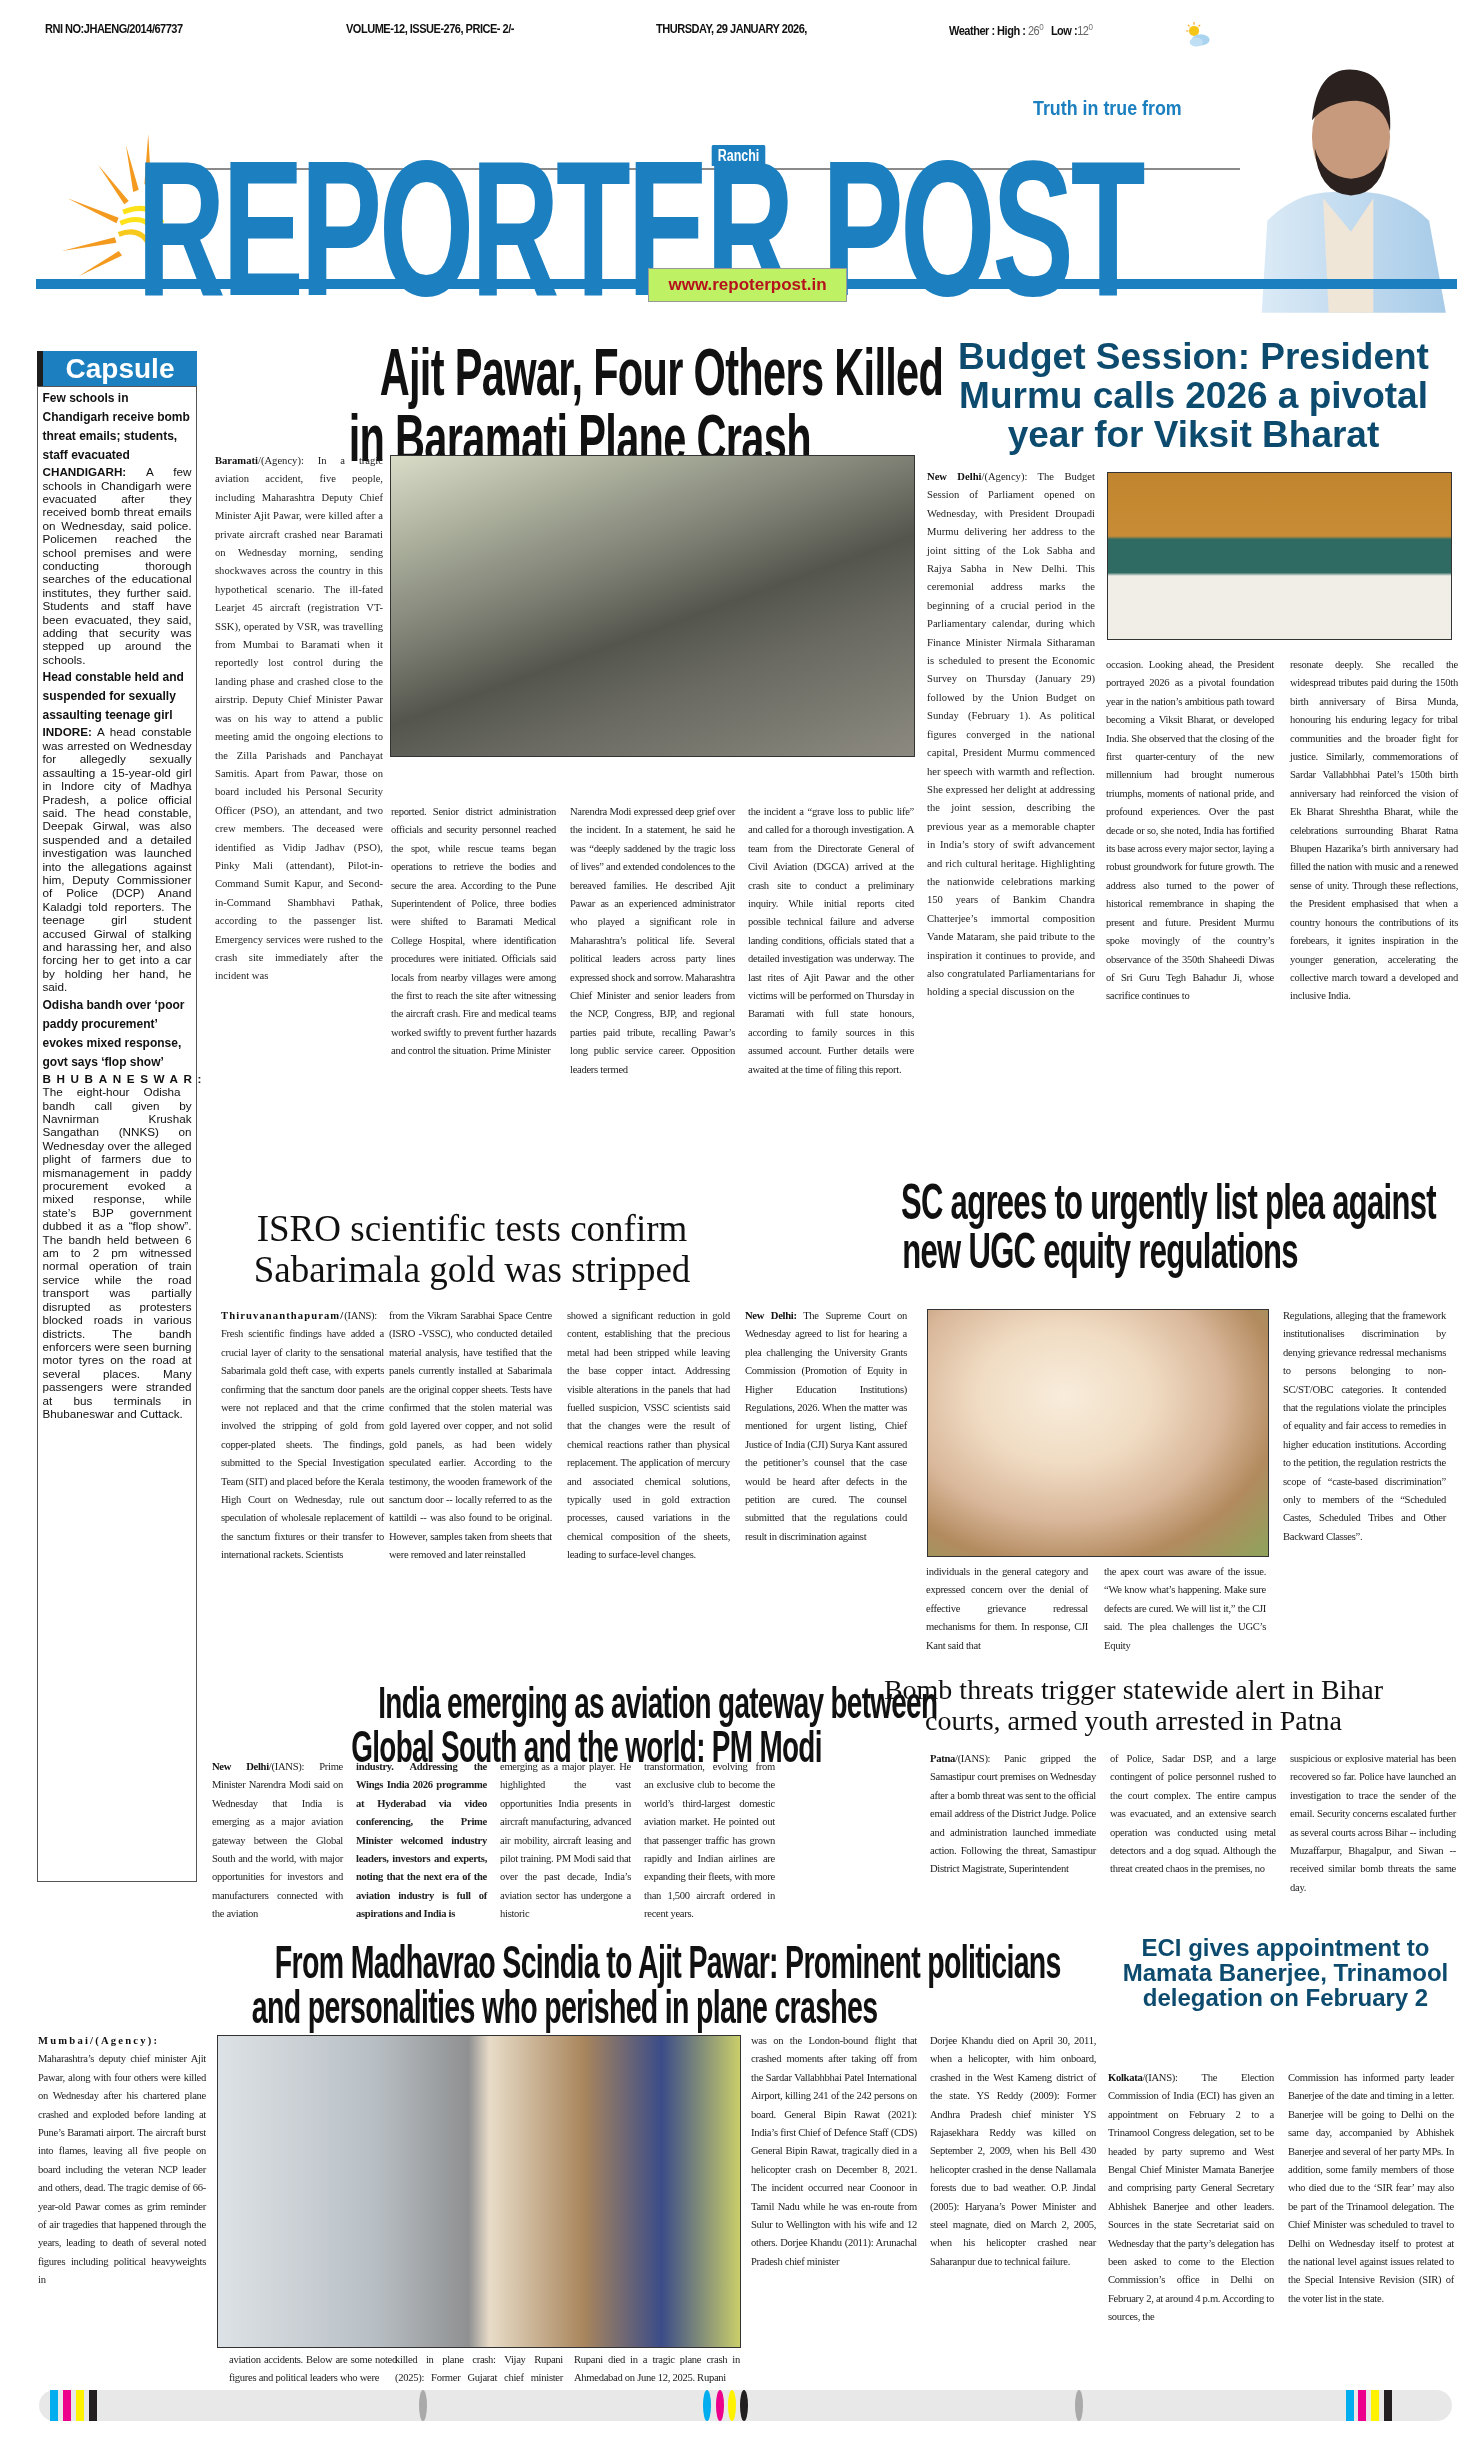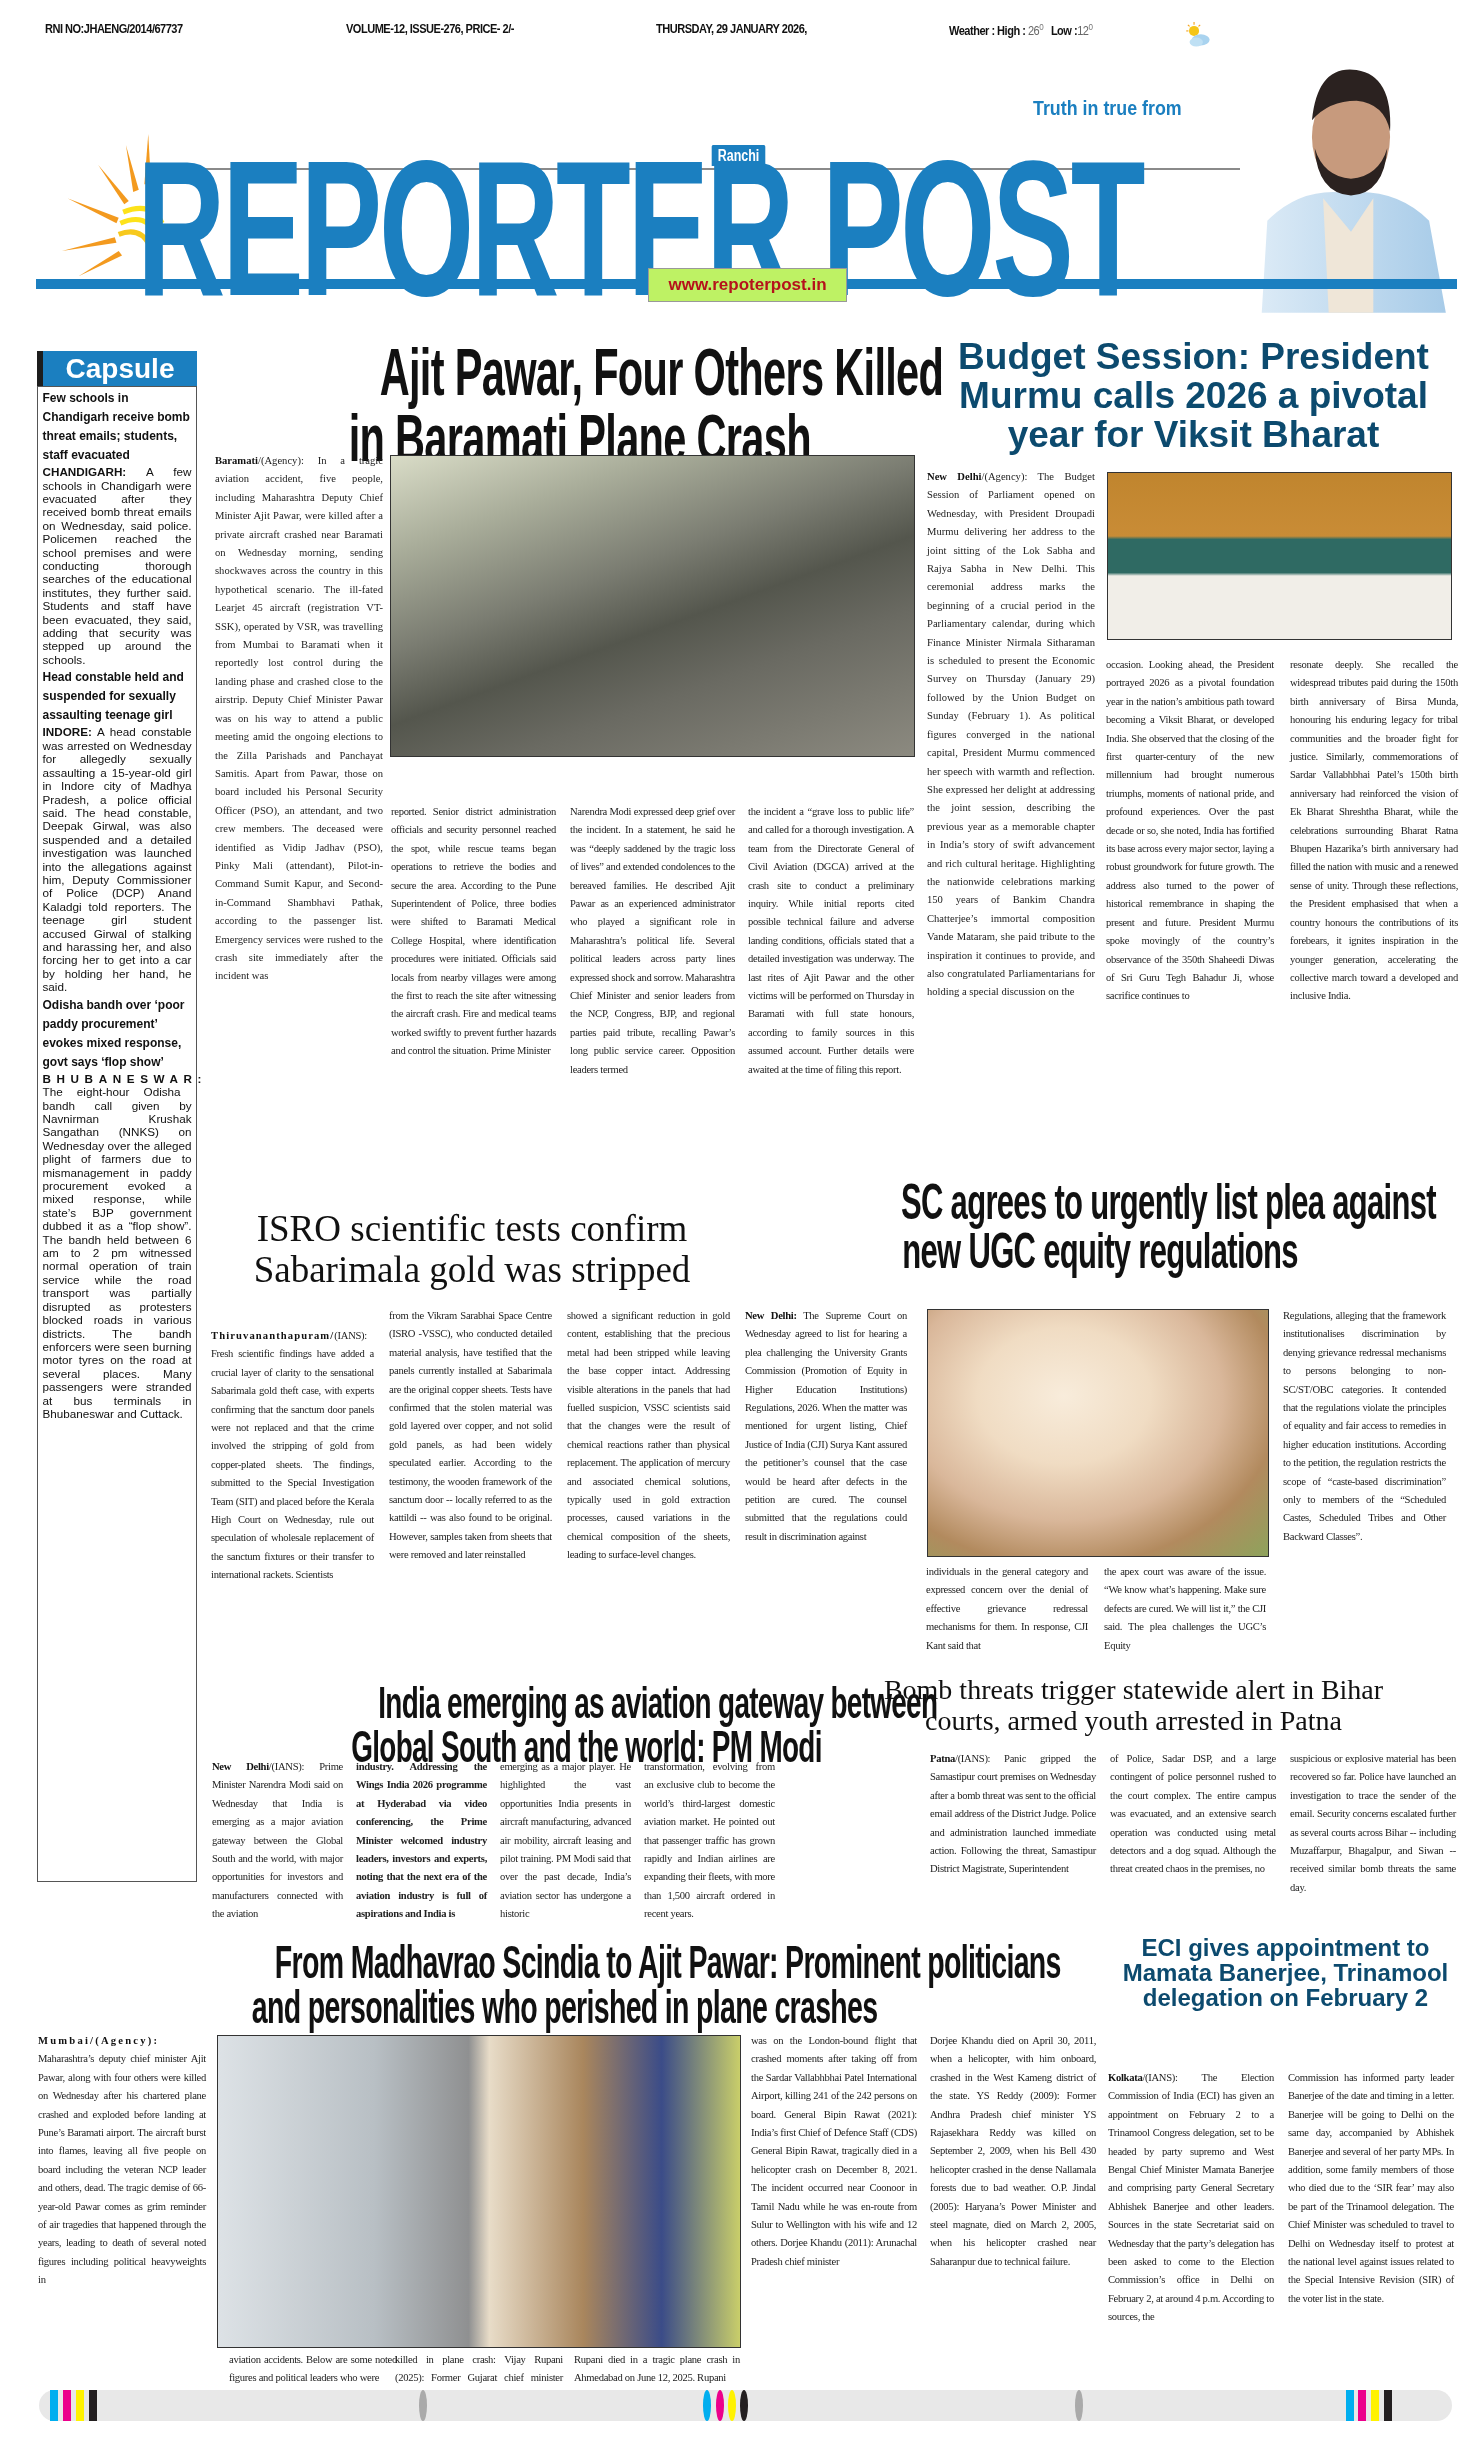--- a/index.html
+++ b/index.html
@@ -136,21 +136,21 @@
   <b>New Delhi</b><span>/(Agency):</span><span> The Budget Session of Parliament opened on Wednesday, with President Droupadi Murmu delivering her address to the joint sitting of the Lok Sabha and Rajya Sabha in New Delhi. This ceremonial address marks the beginning of a crucial period in the Parliamentary calendar, during which Finance Minister Nirmala Sitharaman is scheduled to present the Economic Survey on Thursday (January 29) followed by the Union Budget on Sunday (February 1). As political figures converged in the national capital, President Murmu commenced her speech with warmth and reflection. She expressed her delight at addressing the joint session, describing the previous year as a memorable chapter in India’s story of swift advancement and rich cultural heritage. Highlighting the nationwide celebrations marking 150 years of Bankim Chandra Chatterjee’s immortal composition Vande Mataram, she paid tribute to the inspiration it continues to provide, and also congratulated Parliamentarians for holding a special discussion on the</span>
 </div>
 <div class="abs photo murmu-photo" style="left:1107px;top:472px;width:345px;height:168px;"></div>
 <div class="abs col narrow" style="left:1106px;top:656px;width:168px;">occasion. Looking ahead, the President portrayed 2026 as a pivotal foundation year in the nation’s ambitious path toward becoming a Viksit Bharat, or developed India. She observed that the closing of the first quarter-century of the new millennium had brought numerous triumphs, moments of national pride, and profound experiences. Over the past decade or so, she noted, India has fortified its base across every major sector, laying a robust groundwork for future growth. The address also turned to the power of historical remembrance in shaping the present and future. President Murmu spoke movingly of the country’s observance of the 350th Shaheedi Diwas of Sri Guru Tegh Bahadur Ji, whose sacrifice continues to</div>
 <div class="abs col narrow" style="left:1290px;top:656px;width:168px;">resonate deeply. She recalled the widespread tributes paid during the 150th birth anniversary of Birsa Munda, honouring his enduring legacy for tribal communities and the broader fight for justice. Similarly, commemorations of Sardar Vallabhbhai Patel’s 150th birth anniversary had reinforced the vision of Ek Bharat Shreshtha Bharat, while the celebrations surrounding Bharat Ratna Bhupen Hazarika’s birth anniversary had filled the nation with music and a renewed sense of unity. Through these reflections, the President emphasised that when a country honours the contributions of its forebears, it ignites inspiration in the younger generation, accelerating the collective march toward a developed and inclusive India.</div>
 
 <div class="abs hl-serif" style="left:207px;top:1209px;width:530px;font-size:37px;">
   <span>ISRO scientific tests confirm</span><br>
   <span>Sabarimala gold was stripped</span>
 </div>
-<div class="abs col narrow" style="left:211px;top:1307px;width:163px;margin-top:20px;">
+<div class="abs col narrow" style="left:221px;top:1307px;width:163px;">
   <b style="letter-spacing:1.1px;">Thiruvananthapuram/</b><span>(IANS): Fresh scientific findings have added a crucial layer of clarity to the sensational Sabarimala gold theft case, with experts confirming that the sanctum door panels were not replaced and that the crime involved the stripping of gold from copper-plated sheets. The findings, submitted to the Special Investigation Team (SIT) and placed before the Kerala High Court on Wednesday, rule out speculation of wholesale replacement of the sanctum fixtures or their transfer to international rackets. Scientists</span>
 </div>
 <div class="abs col narrow" style="left:389px;top:1307px;width:163px;">from the Vikram Sarabhai Space Centre (ISRO -VSSC), who conducted detailed material analysis, have testified that the panels currently installed at Sabarimala are the original copper sheets. Tests have confirmed that the stolen material was gold layered over copper, and not solid gold panels, as had been widely speculated earlier. According to the testimony, the wooden framework of the sanctum door -- locally referred to as the kattildi -- was also found to be original. However, samples taken from sheets that were removed and later reinstalled</div>
 <div class="abs col narrow" style="left:567px;top:1307px;width:163px;">showed a significant reduction in gold content, establishing that the precious metal had been stripped while leaving the base copper intact. Addressing visible alterations in the panels that had fuelled suspicion, VSSC scientists said that the changes were the result of chemical reactions rather than physical replacement. The application of mercury and associated chemical solutions, typically used in gold extraction processes, caused variations in the chemical composition of the sheets, leading to surface-level changes.</div>
 
 <div class="abs hl-condensed" style="left:737px;top:1178px;width:726px;font-size:50px;">
   <span>SC agrees to urgently list plea against</span><br>
   <span>new UGC equity regulations</span>
 </div>
 <div class="abs col narrow" style="left:745px;top:1307px;width:162px;">

